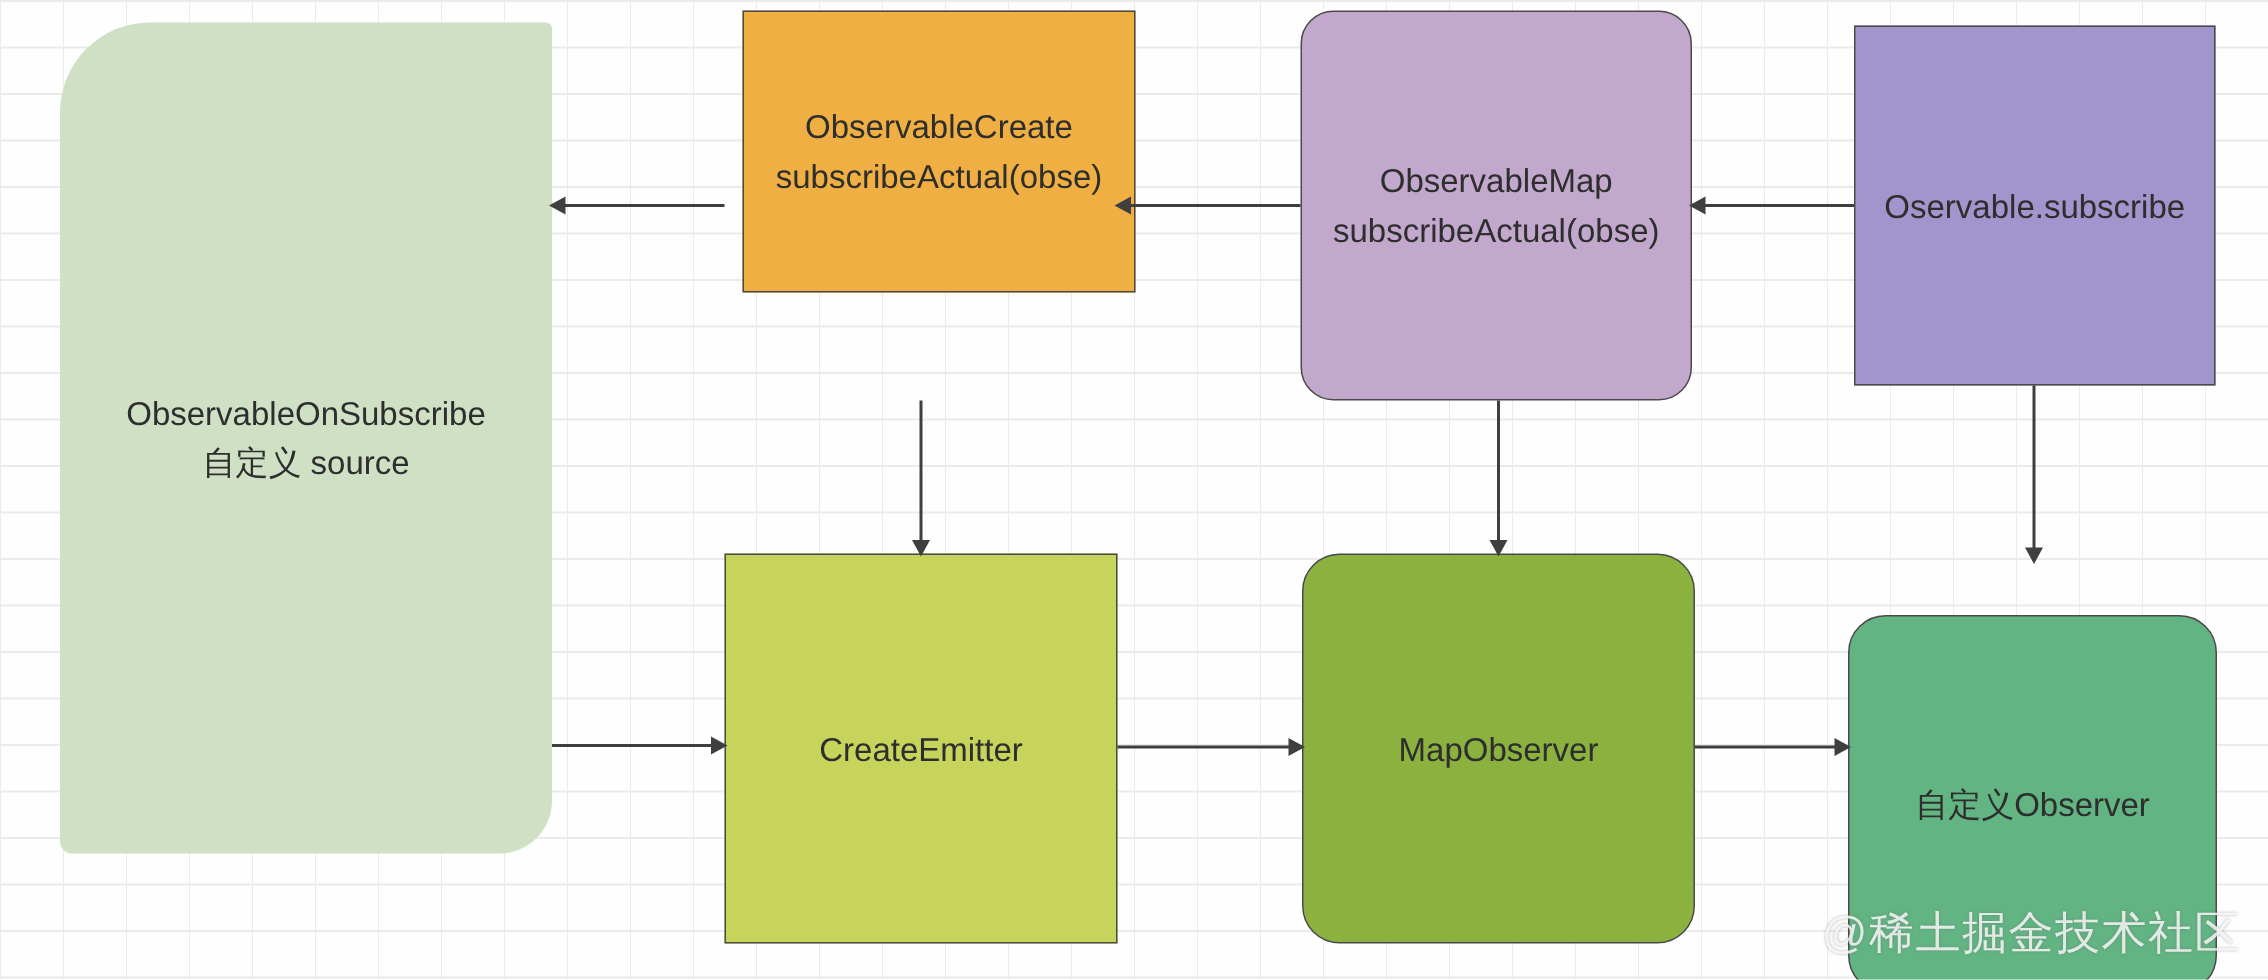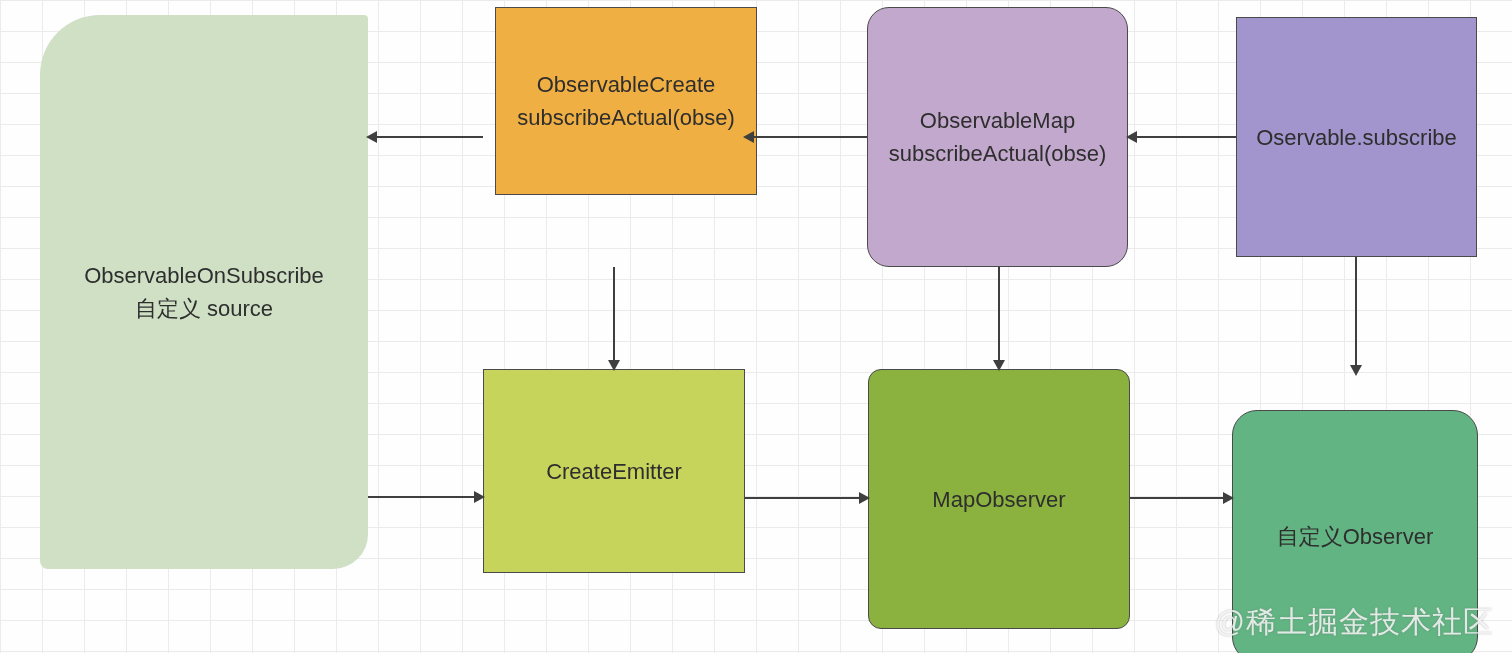--- a/index.html
+++ b/index.html
@@ -24,24 +24,24 @@
   .node .line:empty{display:none;}
 
   #node-source{left:40px;top:15px;width:328px;height:554px;
     background:#cfe0c5;border-radius:60px 4px 35px 8px;}
   #node-create{left:495px;top:7px;width:262px;height:188px;
     background:#f0af42;border:1px solid #4a4a4a;align-items:center;}
   #node-map{left:867px;top:7px;width:261px;height:260px;
     background:#c2a8cc;border:1px solid #4a4a4a;border-radius:22px;}
   #node-subscribe{left:1236px;top:17px;width:241px;height:240px;
     background:#a294cc;border:1px solid #4a4a4a;}
-  #node-emitter{left:483px;top:369px;width:262px;height:204px;
+  #node-emitter{left:483px;top:369px;width:262px;height:260px;
     background:#c6d45c;border:1px solid #4a4a4a;}
   #node-mapobserver{left:868px;top:369px;width:262px;height:260px;
-    background:#8bb23f;border:1px solid #4a4a4a;border-radius:13px;}
+    background:#8bb23f;border:1px solid #4a4a4a;border-radius:25px;}
   #node-customobserver{left:1232px;top:374px;width:246px;height:252px;
     background:#62b483;border:1px solid #4a4a4a;border-radius:25px;margin-top:36px;}
 
   .arrow{position:absolute;background:#3f3f3f;}
   .arrow-h{height:2px;}
   .arrow-v{width:2px;}
   .head-left::before{
     content:'';position:absolute;left:-2px;top:50%;transform:translateY(-50%);
     border-top:6px solid transparent;border-bottom:6px solid transparent;
     border-right:11px solid #3f3f3f;width:0;height:0;}

